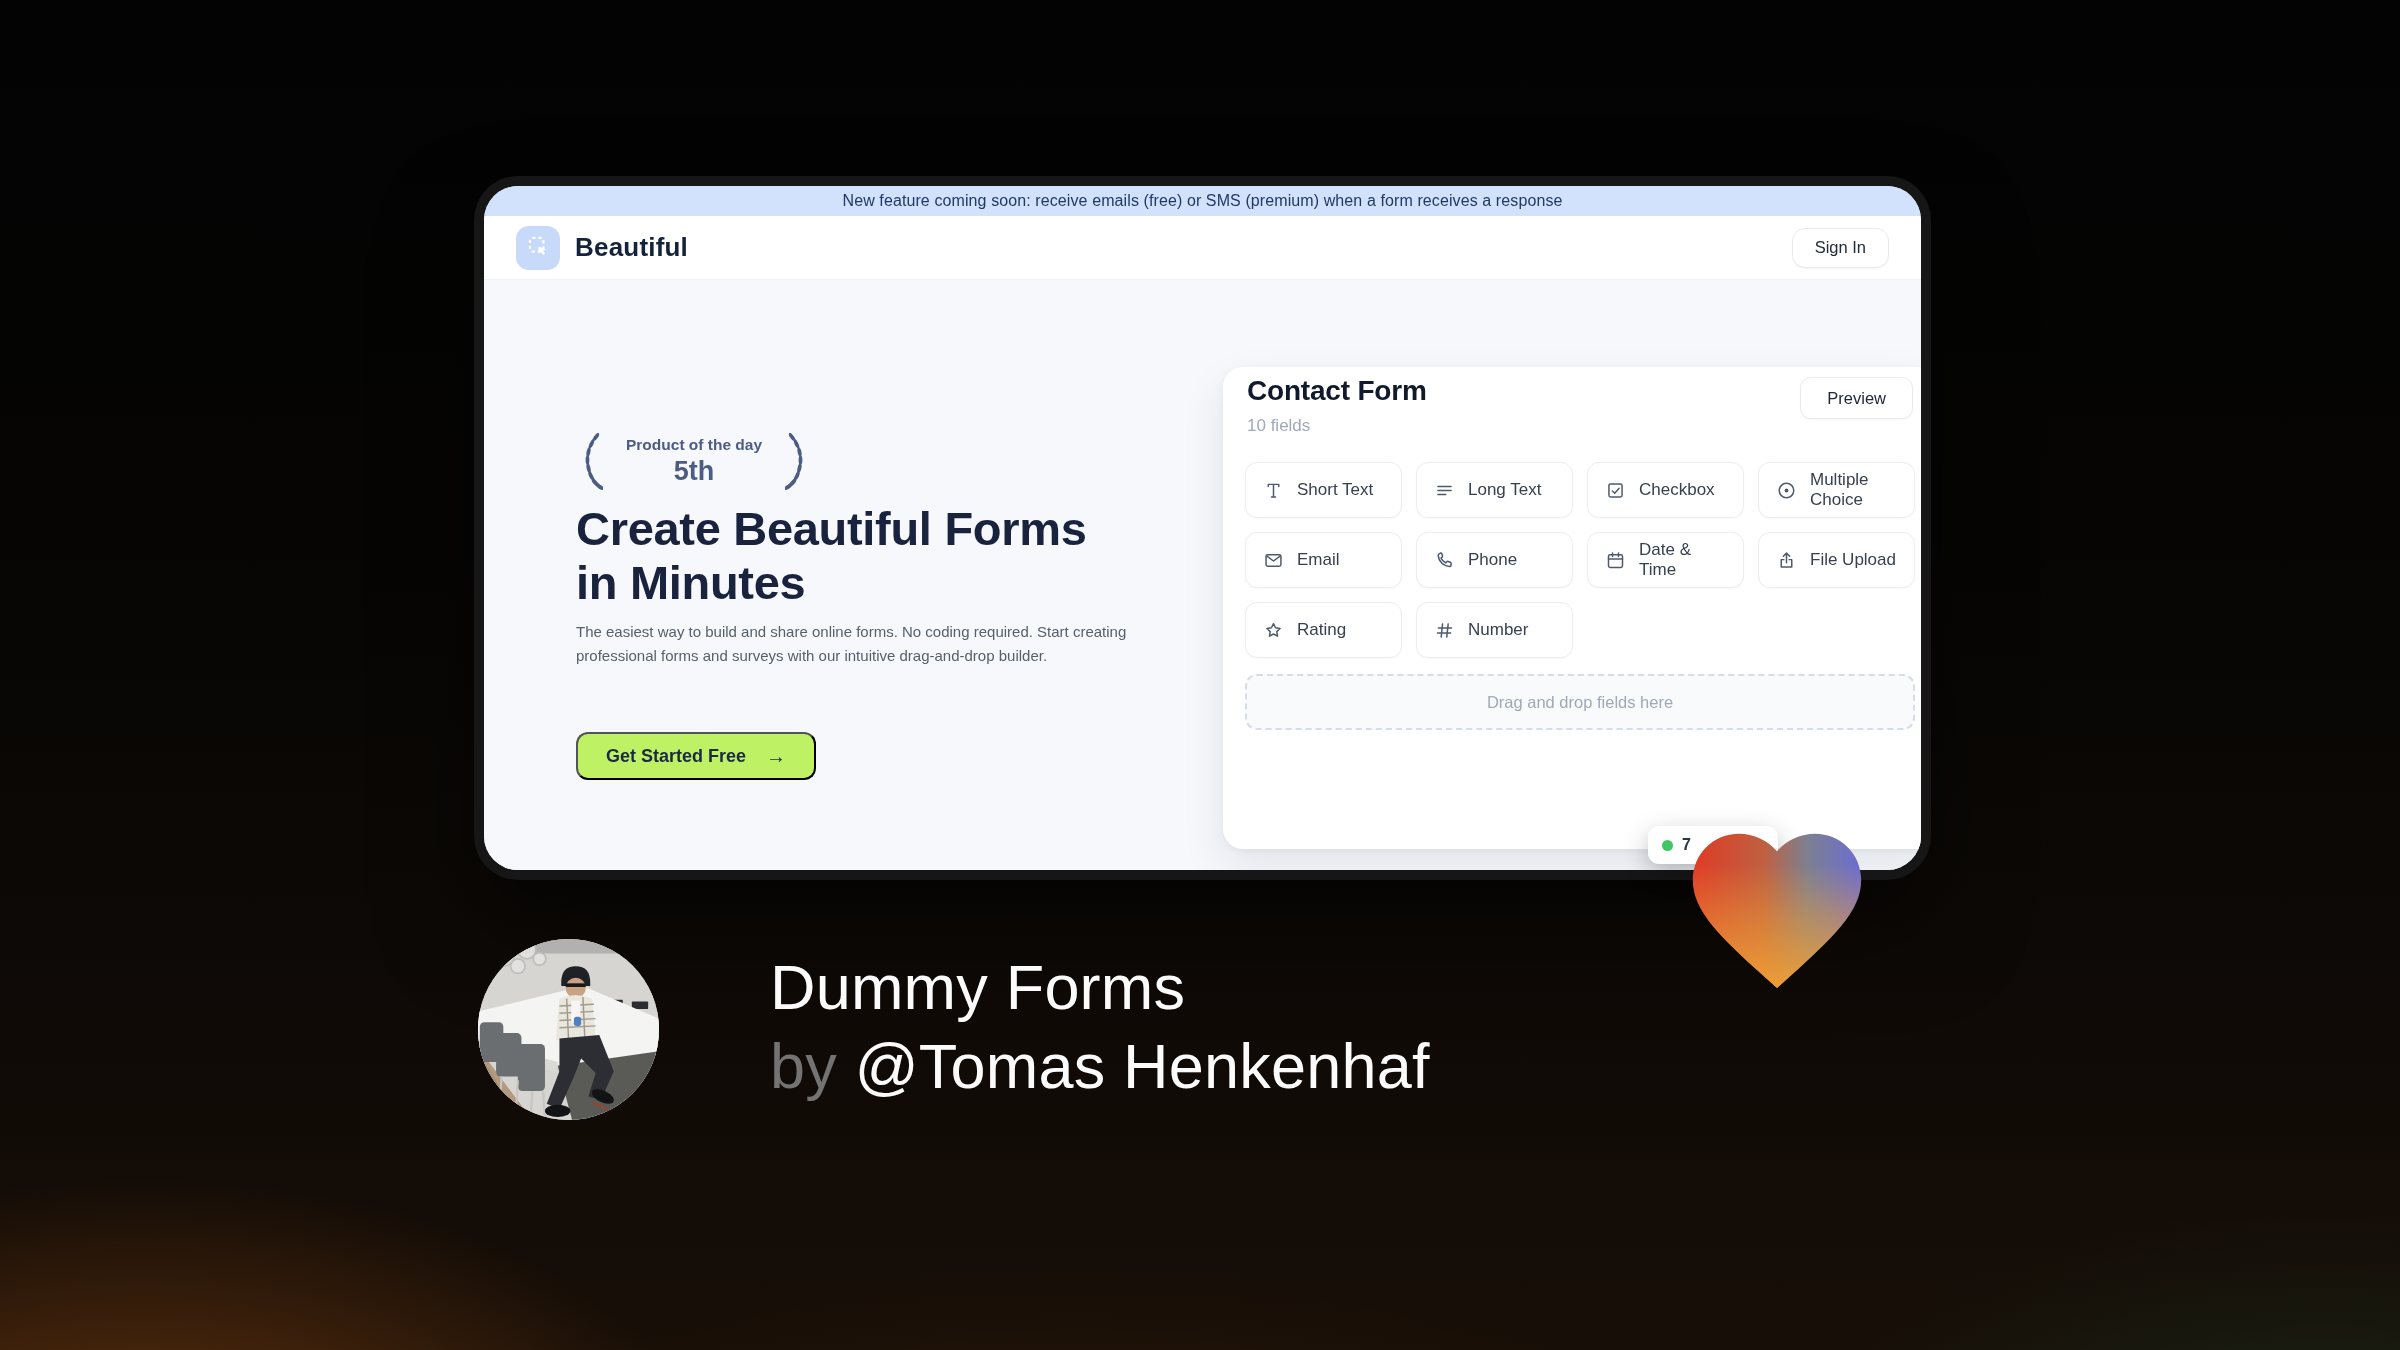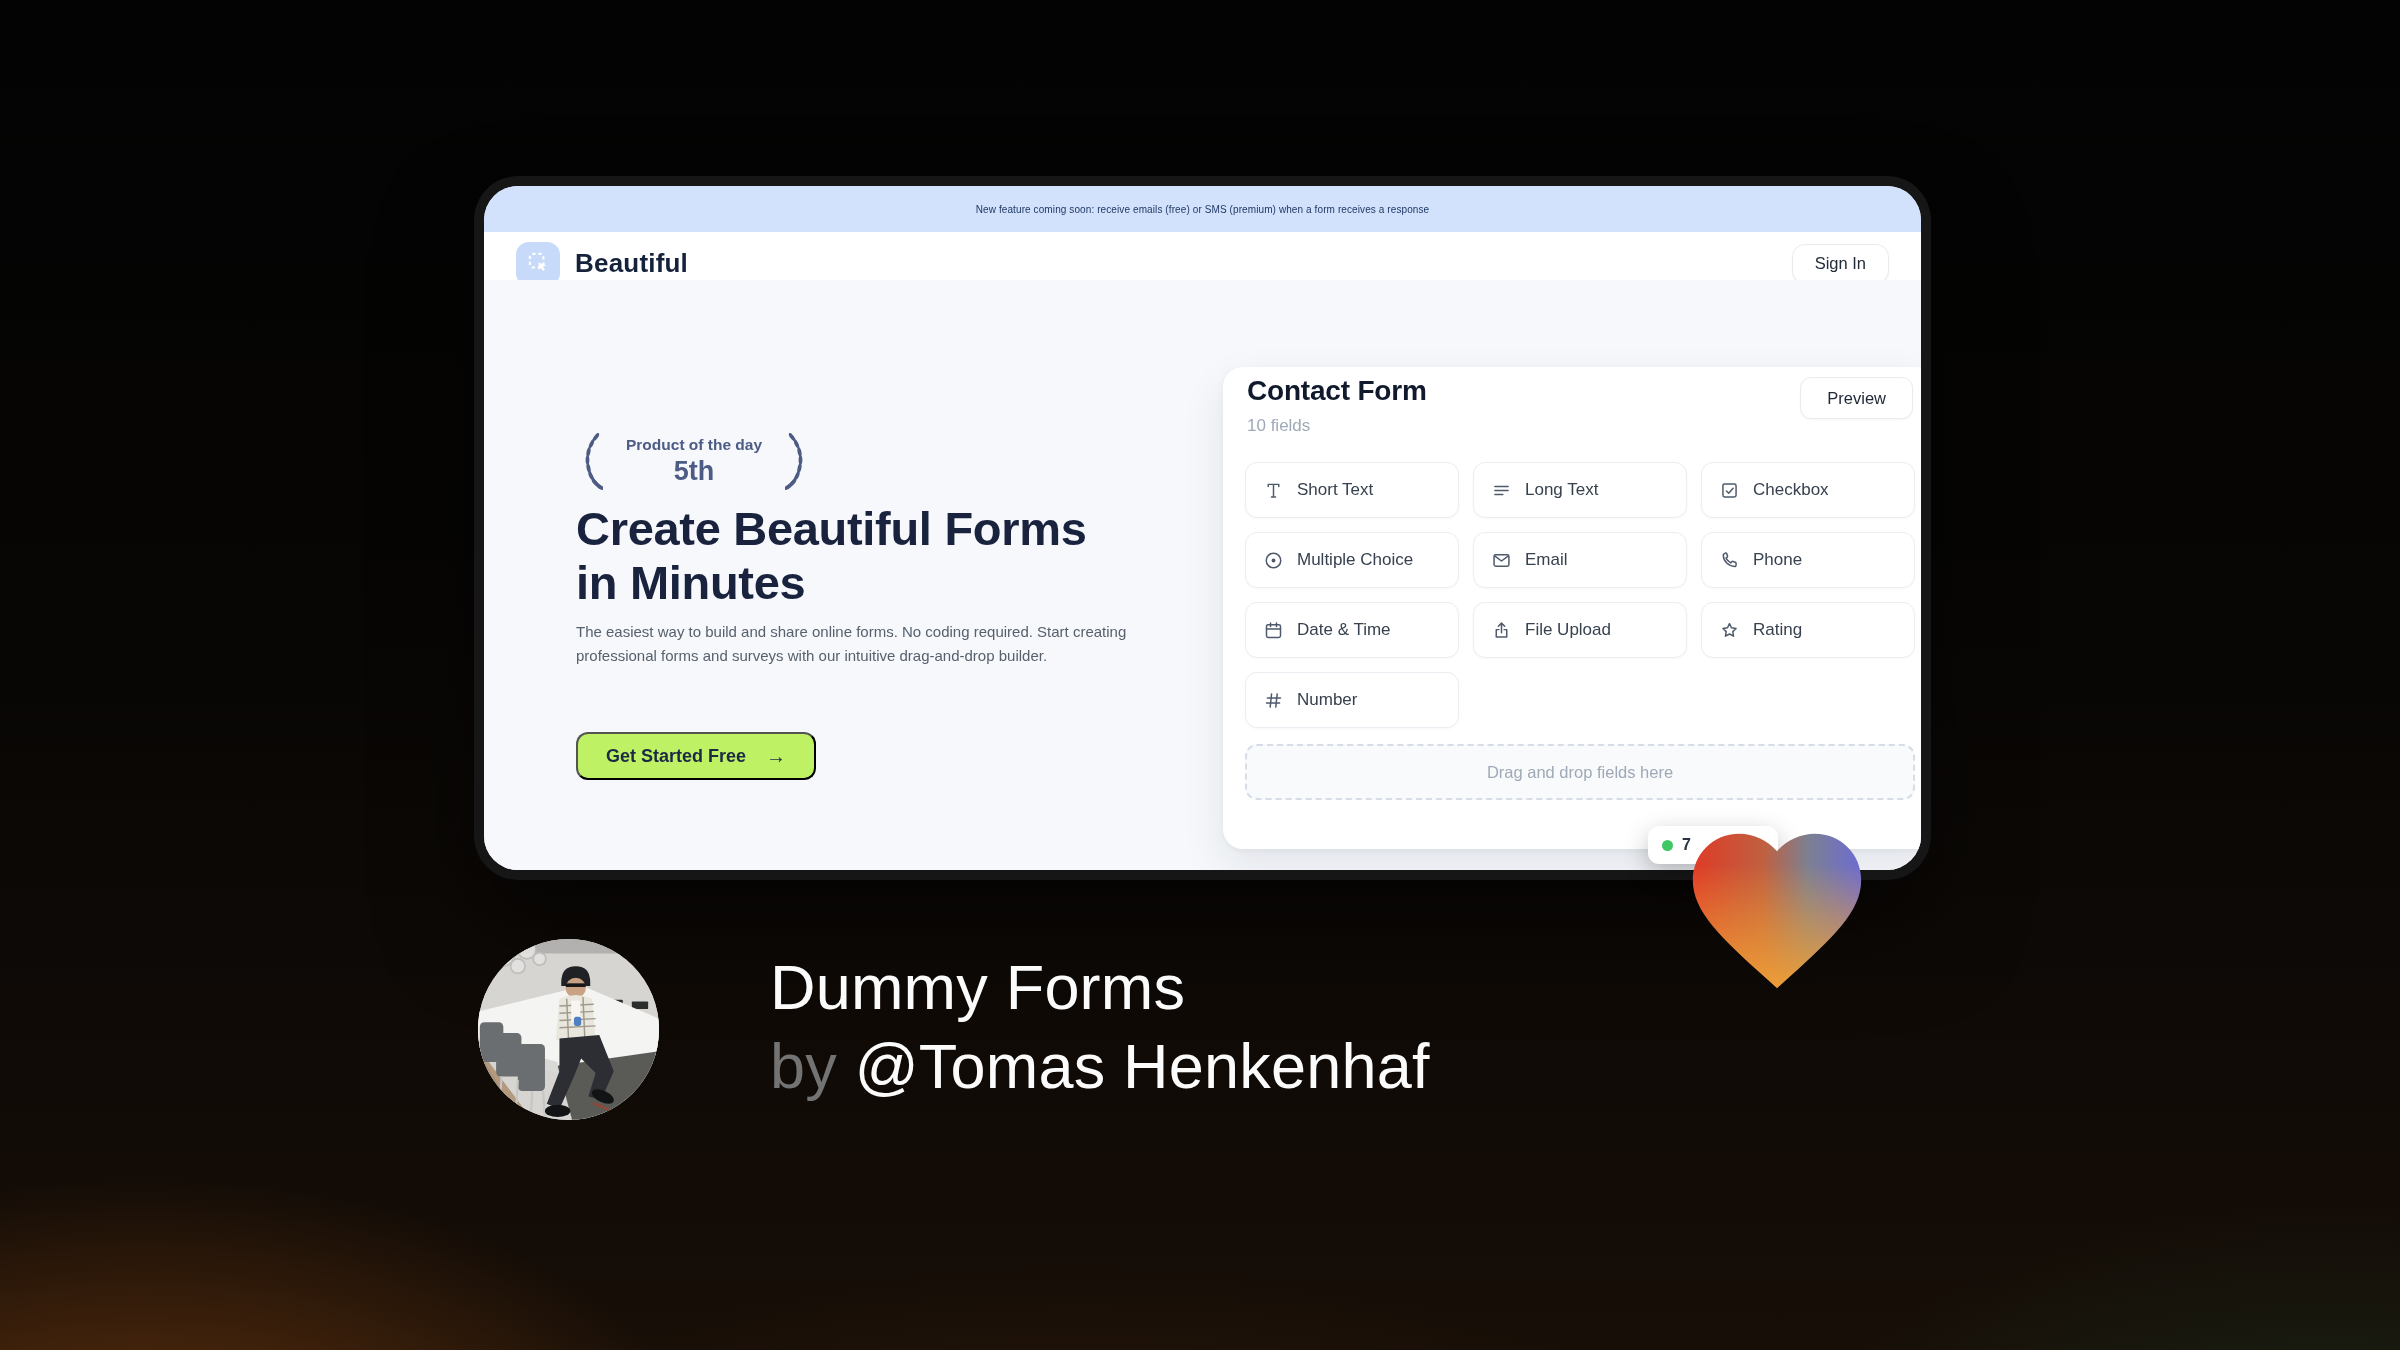--- a/index.html
+++ b/index.html
@@ -14,23 +14,23 @@
       linear-gradient(180deg,#030303 0%,#060504 40%,#0d0906 70%,#170e07 100%);
   }
 
   
   .browser-card{
     position:absolute; left:484px; top:186px; width:1437px; height:684px;
     border-radius:34px; background:#f6f8fb; overflow:hidden;
     box-shadow:0 0 0 10px #161617, 0 50px 100px rgba(0,0,0,.6);
   }
   .banner{
-    height:46px; background:#d2e1fc; color:#203a66;
+    height:30px; background:#d2e1fc; color:#203a66;
     display:flex; align-items:center; justify-content:center;
-    font-size:10px; letter-spacing:.1px;
+    font-size:16px; letter-spacing:.1px;
   }
   .app-header{
     height:64px; background:#ffffff; display:flex; align-items:center;
     padding:0 32px; border-bottom:1px solid #eef1f5;
   }
   .logo-badge{
     width:44px; height:44px; border-radius:13px; background:#c7dafa;
     display:flex; align-items:center; justify-content:center;
   }
   .brand{ font-size:26px; font-weight:700; color:#15223b; margin-left:15px; letter-spacing:.2px; }
@@ -70,21 +70,21 @@
     box-shadow:0 18px 45px rgba(25,35,60,.09), 0 2px 6px rgba(25,35,60,.05);
   }
   .fc-head{ display:flex; align-items:flex-start; justify-content:space-between; padding:0 2px; }
   .fc-title{ font-size:28px; font-weight:700; color:#101a2c; letter-spacing:-.2px; }
   .fc-sub{ font-size:17px; color:#9fa9b7; margin-top:9px; }
   .preview-btn{
     height:42px; padding:0 26px; border-radius:11px; border:1px solid #e9ebef; background:#fff;
     font-size:16.5px; color:#202938; display:flex; align-items:center; margin-top:2px;
     box-shadow:0 1px 2px rgba(20,30,50,.04); cursor:pointer;
   }
-  .field-grid{ display:grid; grid-template-columns:1fr 1fr 1fr; gap:14px; margin-top:26px; }
+  .field-grid{ display:grid; grid-template-columns:1fr 1fr 1fr 1fr; gap:14px; margin-top:26px; }
   .field-cell{
     height:56px; border:1px solid #eaedf2; border-radius:12px; background:#fff;
     display:flex; align-items:center; gap:13px; padding:0 17px; cursor:grab;
     box-shadow:0 1px 2px rgba(25,35,60,.03);
   }
   .field-label{ font-size:17px; color:#37414f; }
   .field-icon{ width:21px; height:21px; display:flex; align-items:center; justify-content:center; color:#4e5a6b; }
   .field-icon svg{ width:21px; height:21px; }
   .dropzone{
     margin-top:16px; height:56px; border:2px dashed #d6dde6; border-radius:12px;

